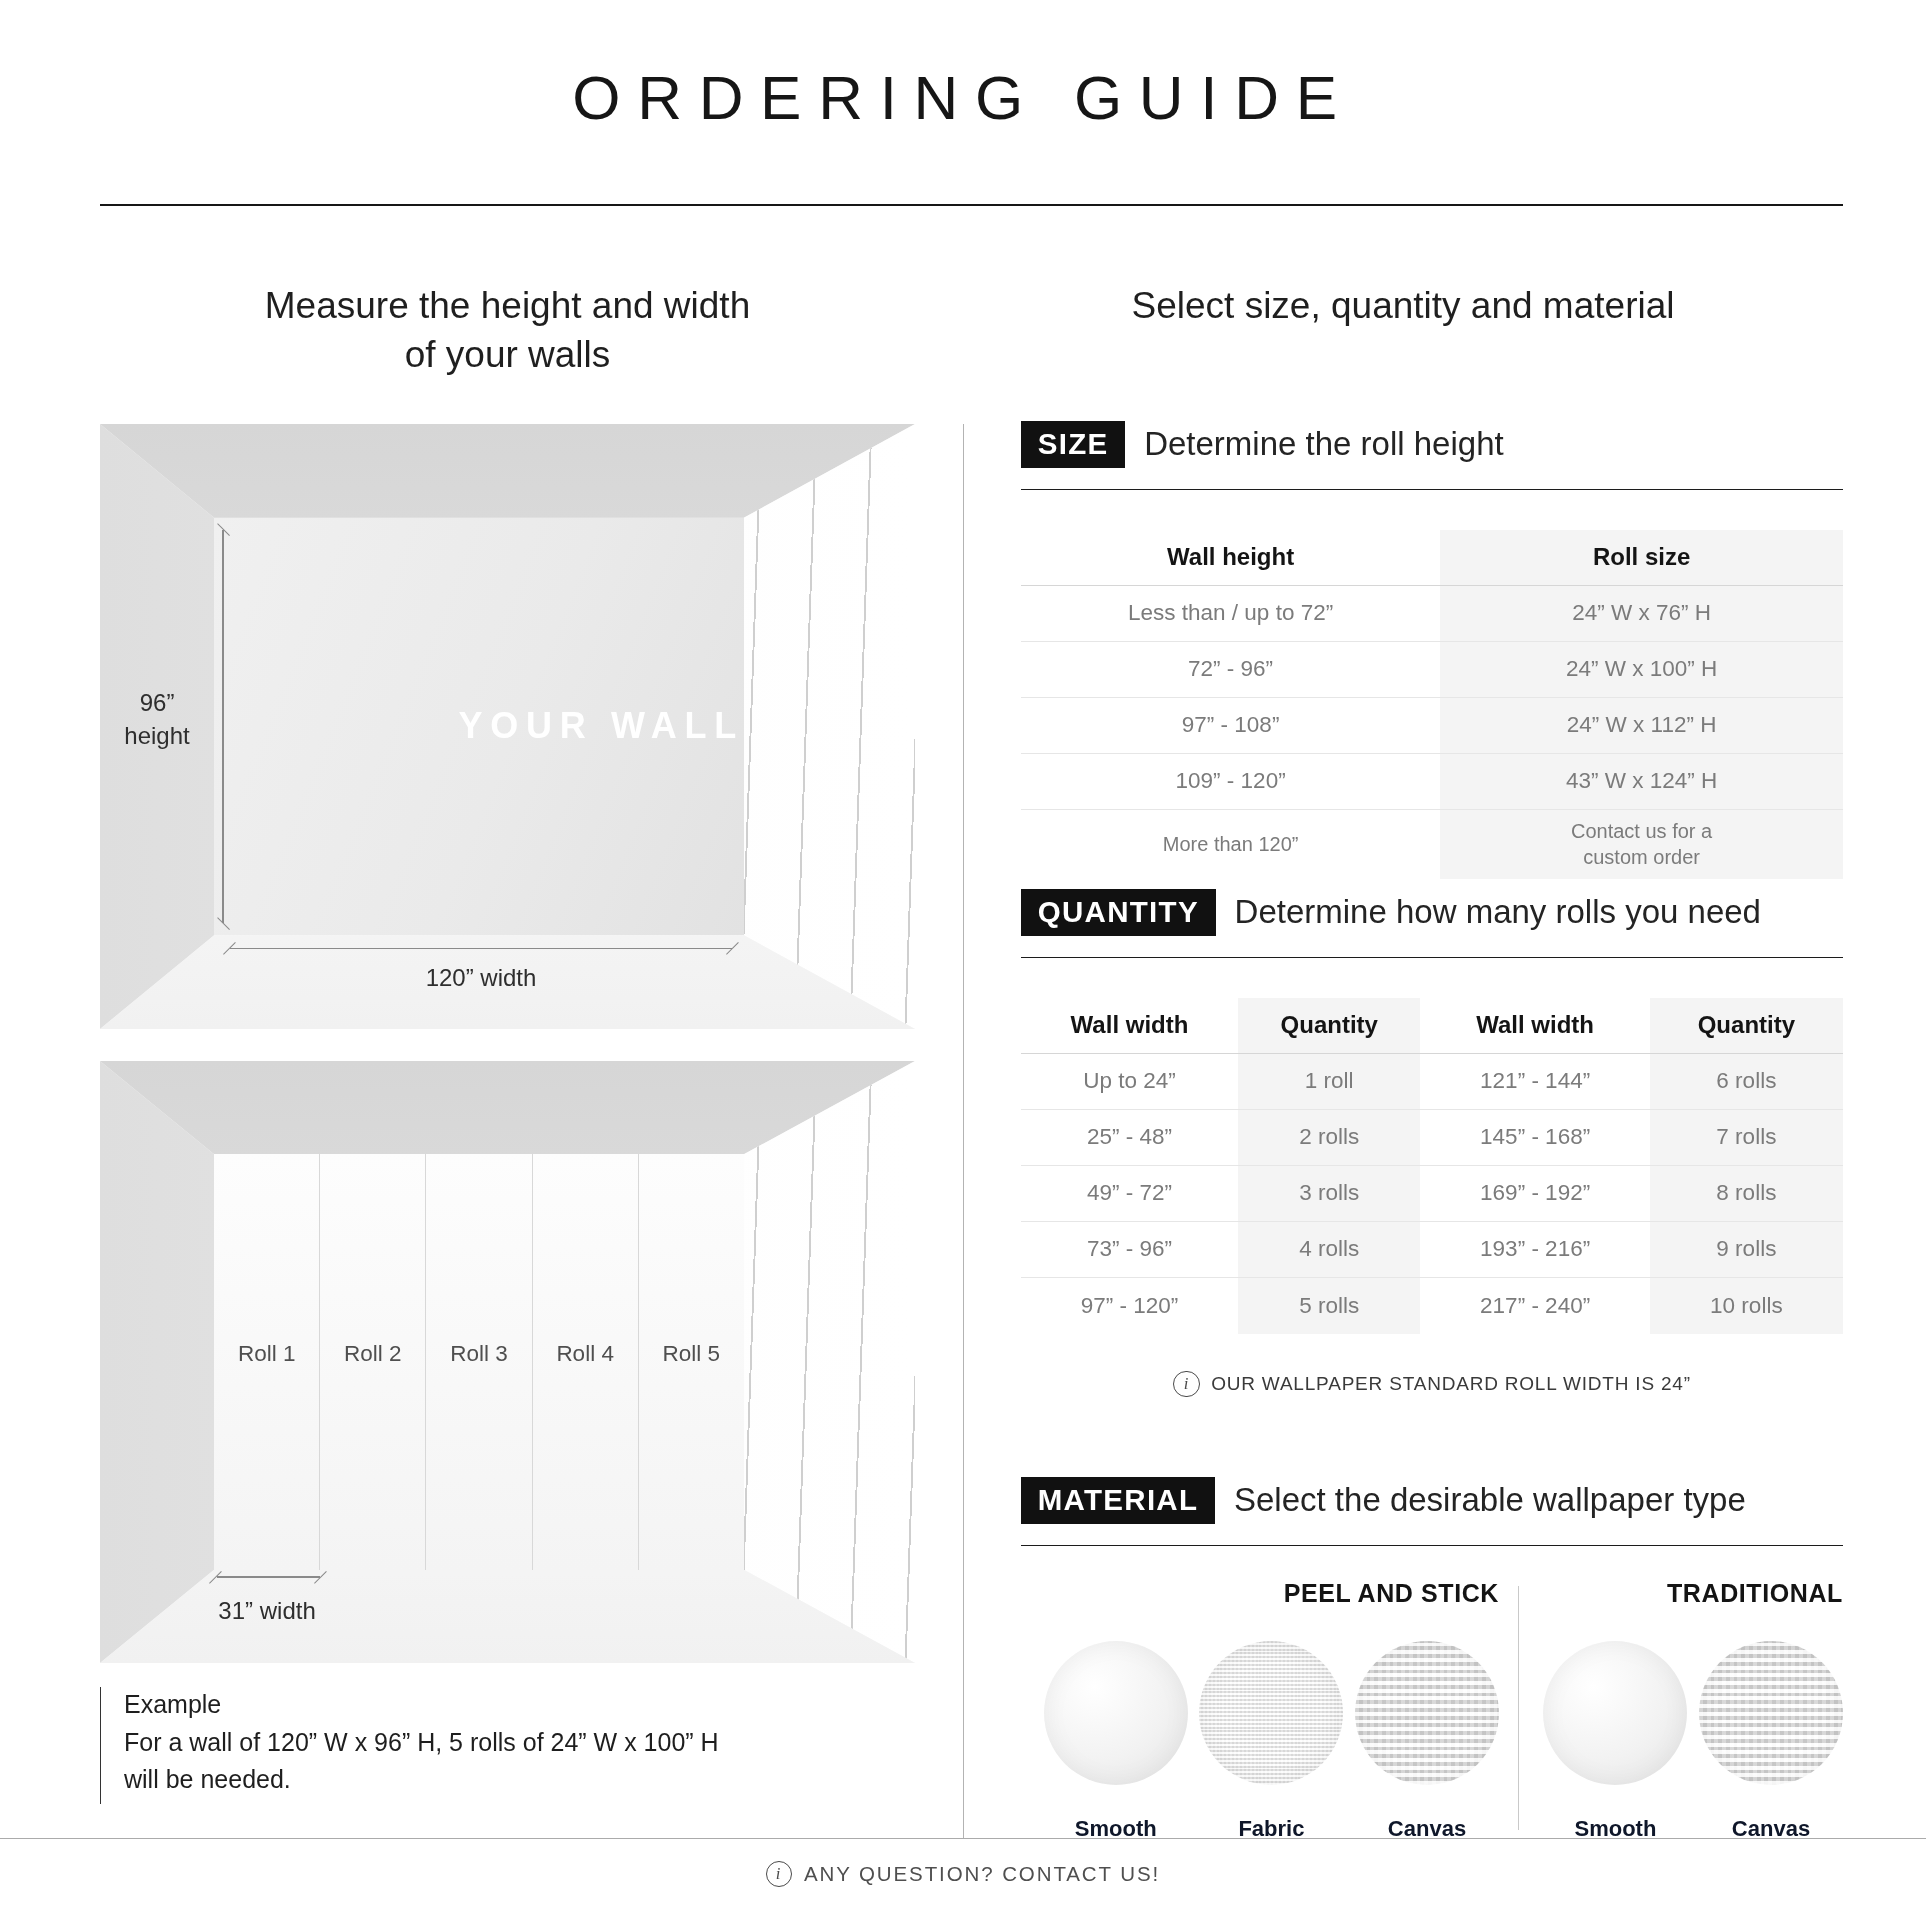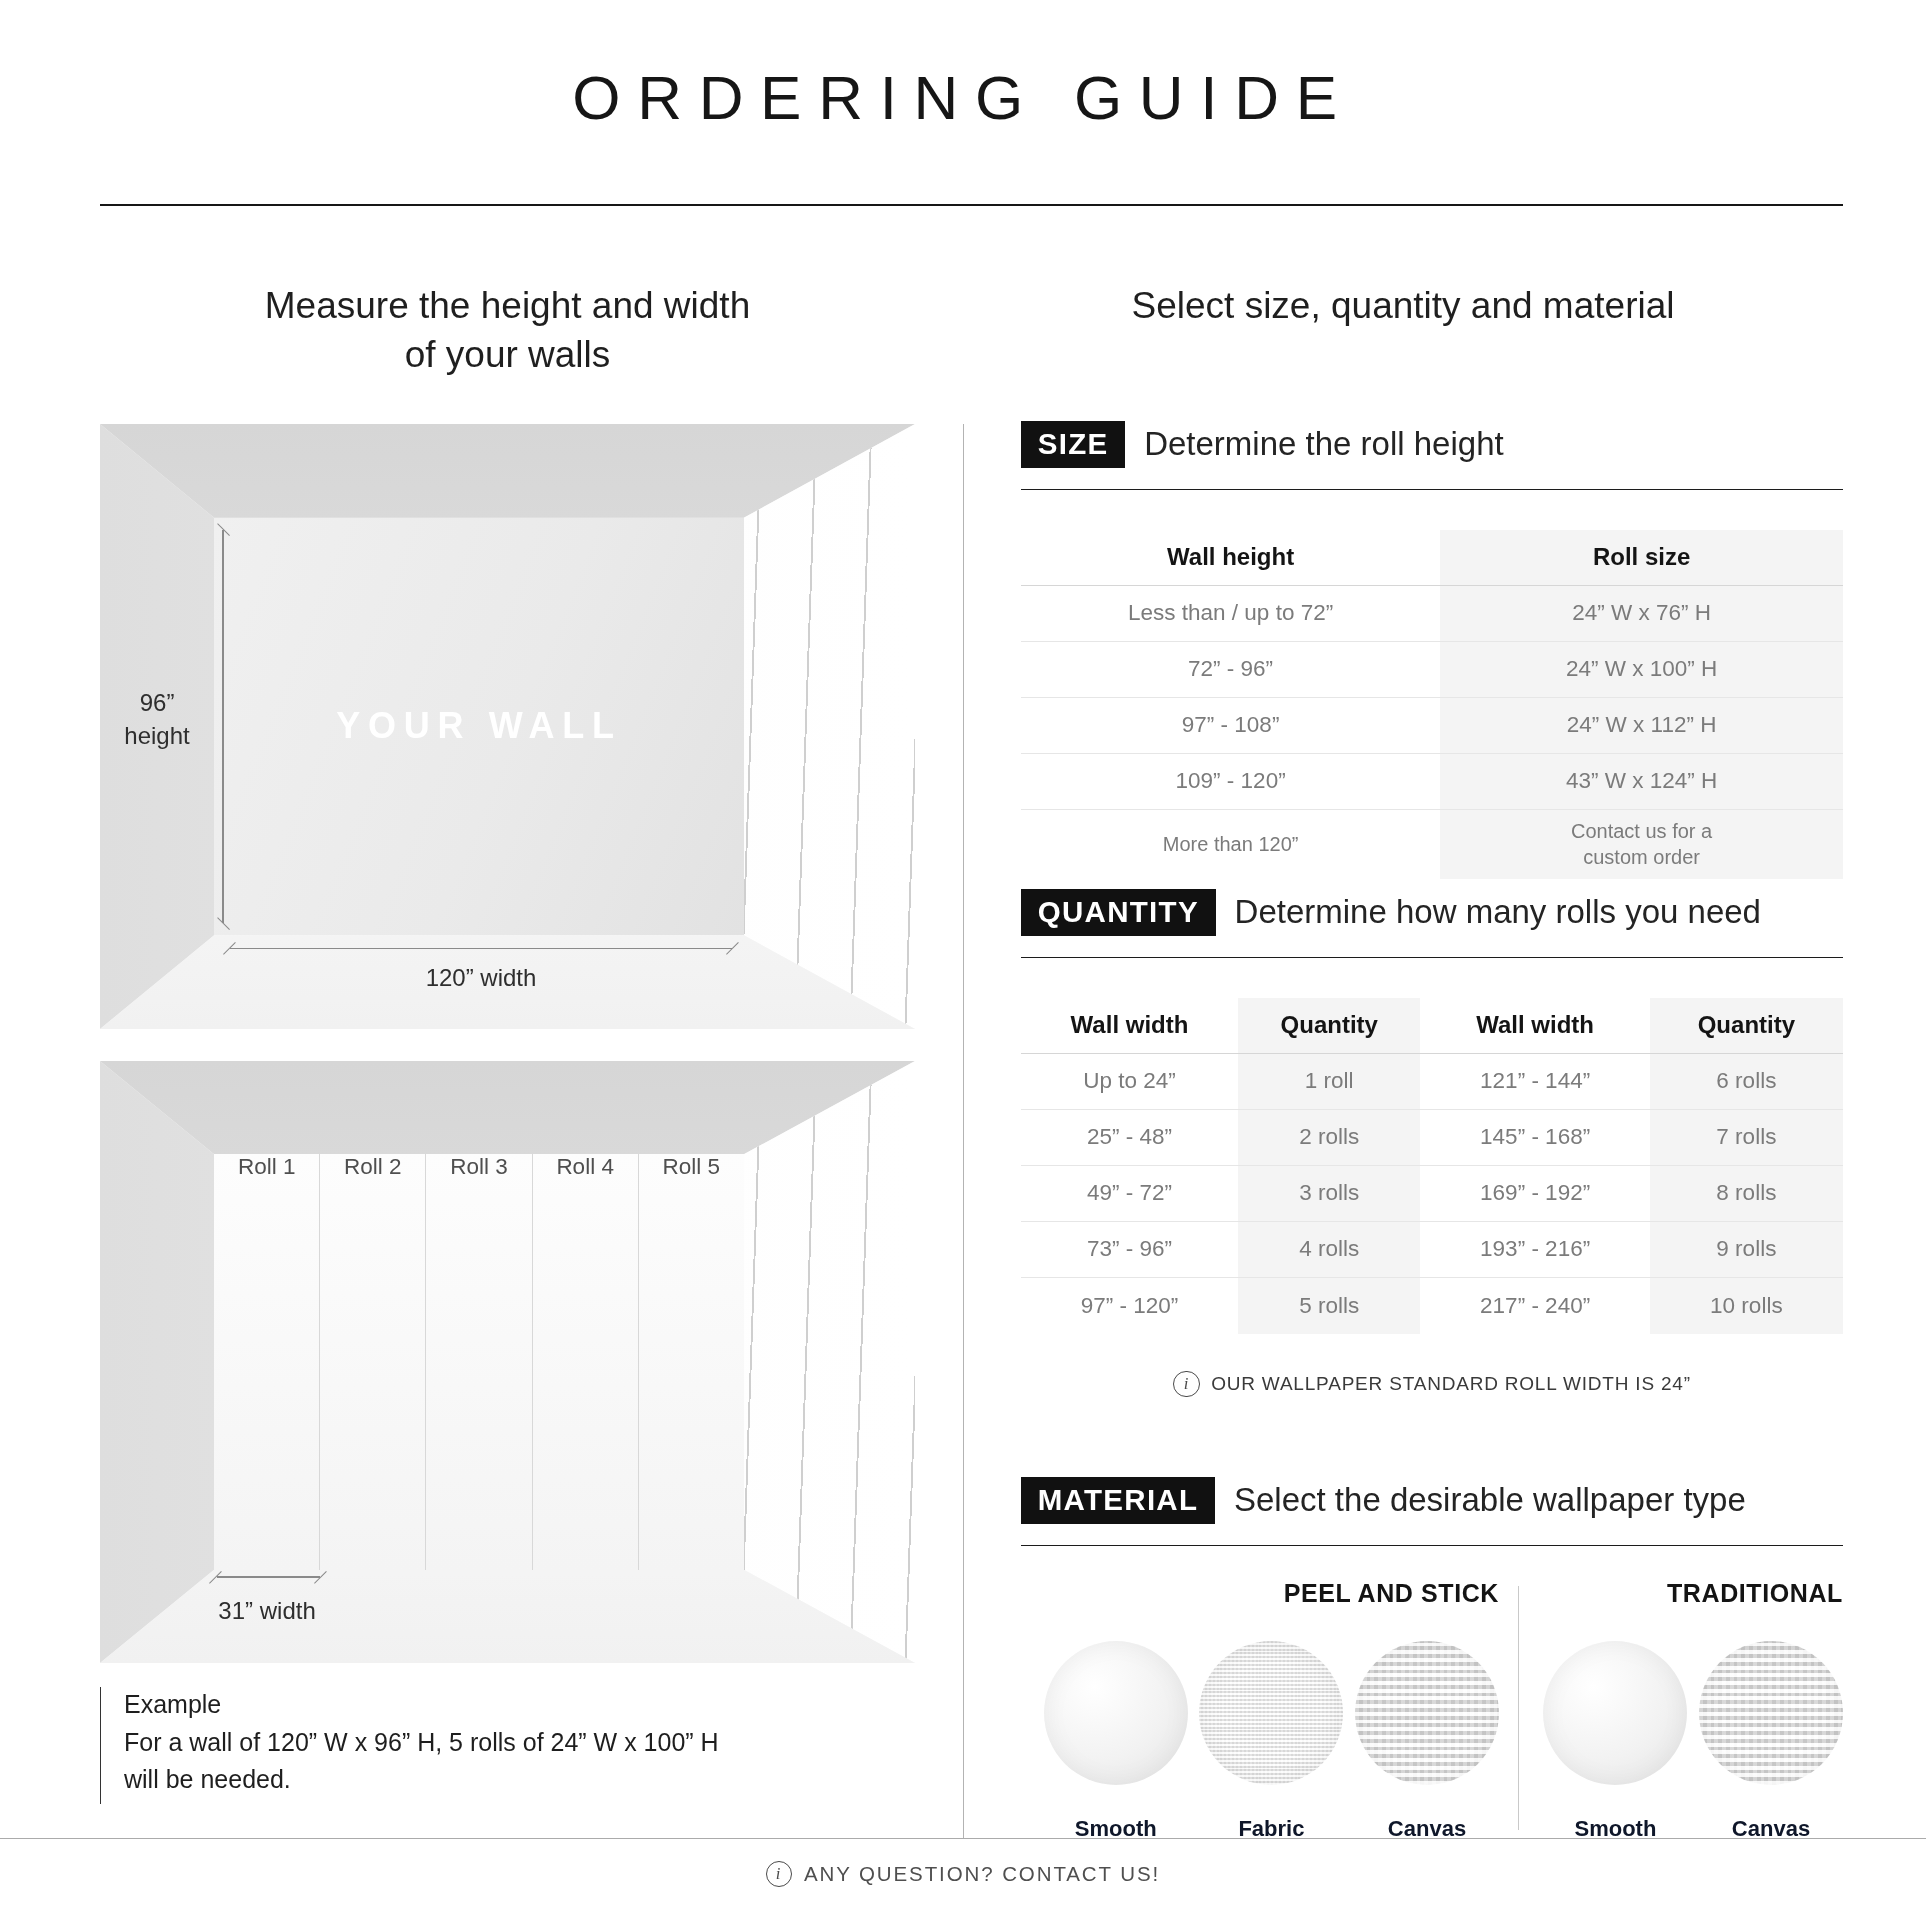--- a/index.html
+++ b/index.html
@@ -29,27 +29,27 @@
              background:linear-gradient(180deg,#d6d6d6,#e9e9e9); }
   .leftwall { position:absolute; inset:0; clip-path:polygon(0 0,14% 15.5%,14% 84.5%,0 100%);
               background:linear-gradient(90deg,#dedede,#ececec); }
   .floor { position:absolute; inset:0; clip-path:polygon(14% 84.5%,79% 84.5%,100% 100%,0 100%);
            background:linear-gradient(180deg,#e7e7e7 0%,#f9f9f9 60%,#f1f1f1 100%); }
   .windowwall { position:absolute; inset:0; clip-path:polygon(79% 15.5%,100% 0,100% 100%,79% 84.5%);
            background-image:repeating-linear-gradient(92deg,#cfcfcf 0 1.9px,rgba(255,255,255,0) 1.9px 55px),
                             linear-gradient(90deg,#ededed 0%,#fdfdfd 40%,#ffffff 100%); }
   .backwall { position:absolute; left:14%; top:15.5%; width:65%; height:69%;
               background:linear-gradient(112deg,#f0f0f0 0%,#eaeaea 55%,#e2e2e2 100%);
-              display:flex; align-items:center; justify-content:center; }
+              display:flex; align-items:center; justify-content:flex-end; }
   .wall-text { font-size:36px; font-weight:700; letter-spacing:7.7px; color:#ffffff; }
 
   .rolls { position:absolute; left:14%; top:15.5%; width:65%; height:69%; display:flex; }
   .roll { flex:1; position:relative; border-right:1.3px solid #d8d8d8;
           background:linear-gradient(180deg,#fdfdfd 0%,#f4f4f4 100%);
-          display:flex; align-items:flex-start; justify-content:center; }
+          display:flex; align-items:center; justify-content:center; }
   .roll:last-child { border-right:none; }
   .roll-label { margin-bottom:16.7px; font-size:22.5px; color:#4f4f4f; }
 
   .dim { position:absolute; background:#8a8a8a; }
   .dim.v { width:1.3px; } .dim.h { height:1.3px; }
   .dim::before,.dim::after { content:""; position:absolute; background:#8a8a8a; }
   .dim.v::before { top:-1.3px;    left:-7.7px; width:16.7px; height:1.3px; transform:rotate(45deg); }
   .dim.v::after  { bottom:-1.3px; left:-7.7px; width:16.7px; height:1.3px; transform:rotate(45deg); }
   .dim.h::before { left:-1.3px;  top:-7.7px; width:1.3px; height:16.7px; transform:rotate(45deg); }
   .dim.h::after  { right:-1.3px; top:-7.7px; width:1.3px; height:16.7px; transform:rotate(45deg); }

